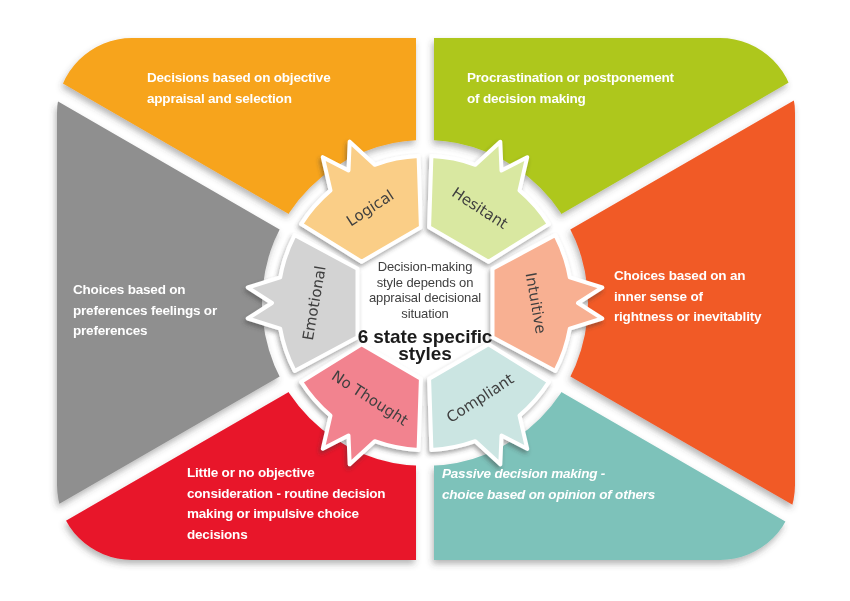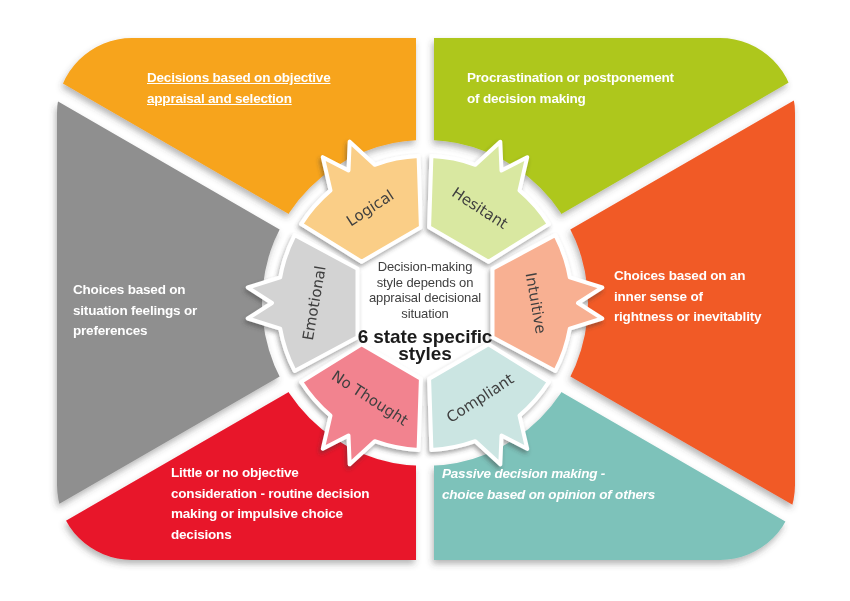--- a/index.html
+++ b/index.html
@@ -90,46 +90,46 @@
     <path filter="url(#wedgeShadow)" stroke="#ffffff" stroke-width="4" stroke-linejoin="round" d="M357.5,268.7 L294.6,235.1 A147,147 0 0 0 280.2,277.4 L247.7,287.5 L272,303 L247.7,318.5 L280.2,328.6 A147,147 0 0 0 294.6,370.9 L357.5,337.3 Z" fill="#D3D3D3"></path>
 
     <text class="ring-label" transform="translate(370,208) rotate(-33)" text-anchor="middle" dy="0.35em" fill="#3F3F3F">Logical</text>
     <text class="ring-label" transform="translate(480,208) rotate(33)" text-anchor="middle" dy="0.35em" fill="#3F3F3F">Hesitant</text>
     <text class="ring-label" transform="translate(536,303) rotate(80)" text-anchor="middle" dy="0.35em" fill="#3F3F3F">Intuitive</text>
     <text class="ring-label" transform="translate(480,398) rotate(-33)" text-anchor="middle" dy="0.35em" fill="#3F3F3F">Compliant</text>
     <text class="ring-label" transform="translate(370,398) rotate(33)" text-anchor="middle" dy="0.35em" fill="#3F3F3F">No Thought</text>
     <text class="ring-label" transform="translate(314,303) rotate(-80)" text-anchor="middle" dy="0.35em" fill="#3F3F3F">Emotional</text>
   </svg>
 
-  <div class="desc" style="left:147px;top:68px;text-decoration:underline;">
+  <div class="desc" style="left:147px;top:68px;">
     <div>Decisions based on objective</div>
     <div>appraisal and selection</div>
   </div>
   <div class="desc" style="left:467px;top:68px;">
     <div>Procrastination or postponement</div>
     <div>of decision making</div>
   </div>
   <div class="desc" style="left:614px;top:266px;">
     <div>Choices based on an</div>
     <div>inner sense of</div>
     <div>rightness or inevitablity</div>
   </div>
   <div class="desc" style="left:442px;top:464px;font-style:italic;">
     <div>Passive decision making -</div>
     <div>choice based on opinion of others</div>
   </div>
-  <div class="desc" style="left:171px;top:463px;">
+  <div class="desc" style="left:187px;top:463px;">
     <div>Little or no objective</div>
     <div>consideration - routine decision</div>
     <div>making or impulsive choice</div>
     <div>decisions</div>
   </div>
   <div class="desc" style="left:73px;top:280px;">
     <div>Choices based on</div>
-    <div>situation feelings or</div>
+    <div>preferences feelings or</div>
     <div>preferences</div>
   </div>
 
   <div id="center-text">
     <div>Decision-making</div>
     <div>style depends on</div>
     <div>appraisal decisional</div>
     <div>situation</div>
     <div id="center-bold">
       <div>6 state specific</div>

